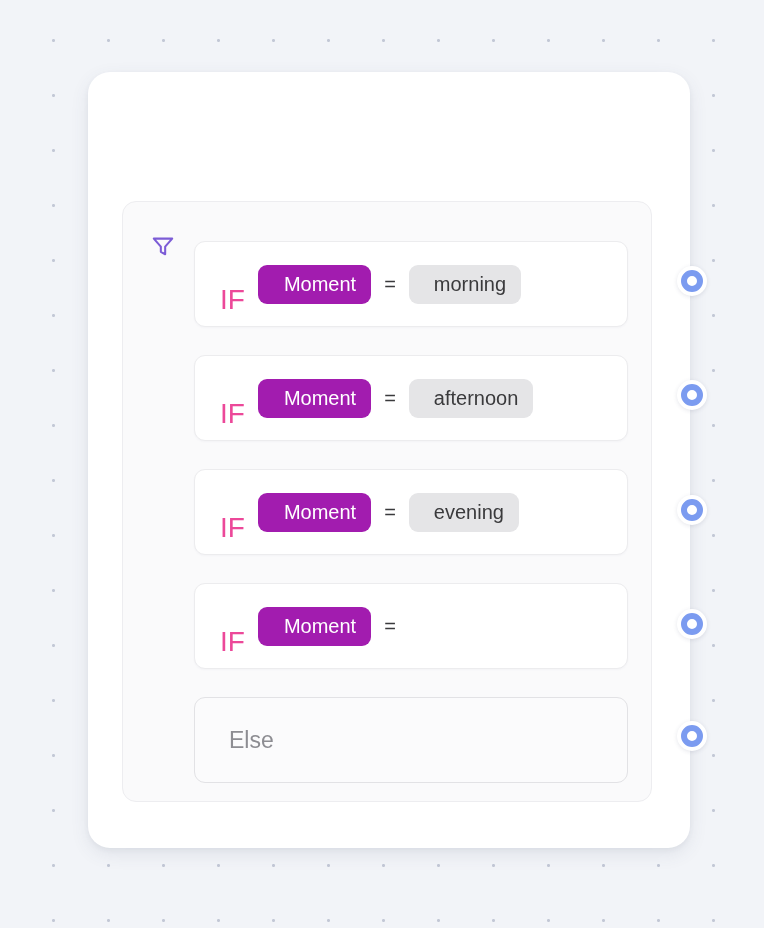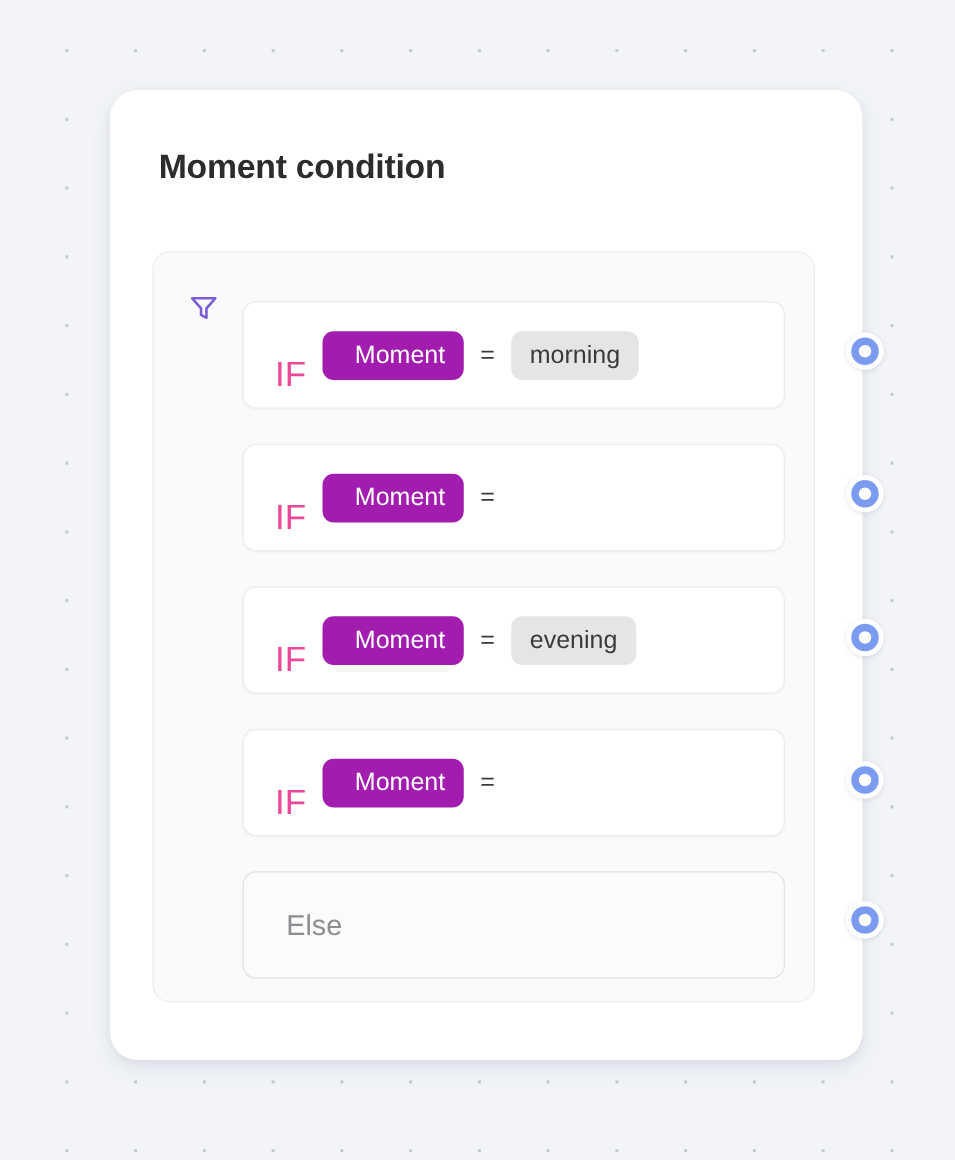--- a/index.html
+++ b/index.html
@@ -114,21 +114,21 @@
     font-size: 20px;
     color: #3a3a3c;
     margin: 0 13px;
   }
 
   .row-value {
     background: #e5e5e7;
     color: #3a3a3c;
     font-size: 20px;
     border-radius: 9px;
-    padding: 9px 15px 10px 15px;
+    padding: 9px 15px 10px 25px;
     line-height: 1;
     white-space: nowrap;
   }
 
   #else-row {
     height: 86px;
     background: #fbfbfc;
     border: 1px solid #e2e2e5;
     border-radius: 11px;
     box-sizing: border-box;
@@ -165,21 +165,20 @@
     box-sizing: border-box;
   }
 </style>
 </head>
 <body>
 
 <div id="canvas">
 
   <div id="node-card">
 
-    <div id="node-title">Moment condition</div>
 
     <div id="conditions-panel">
 
       <div id="filter-icon">
         <svg width="26" height="26" viewBox="0 0 24 24" fill="none" stroke="#7c5cd6" stroke-width="1.9" stroke-linecap="round" stroke-linejoin="round">
           <path d="M3.5 5.2 H20.5 L14 12.6 V19.6 L10 17.4 V12.6 Z"></path>
         </svg>
       </div>
 
       <div id="rows">
@@ -188,20 +187,21 @@
           <span class="row-if">IF</span>
           <span class="row-field">Moment</span>
           <span class="row-operator">=</span>
           <span class="row-value">morning</span>
         </div>
 
         <div class="condition-row">
           <span class="row-if">IF</span>
           <span class="row-field">Moment</span>
           <span class="row-operator">=</span>
+          <span class="row-value">afternoon</span>
         </div>
 
         <div class="condition-row">
           <span class="row-if">IF</span>
           <span class="row-field">Moment</span>
           <span class="row-operator">=</span>
           <span class="row-value">evening</span>
         </div>
 
         <div class="condition-row">

